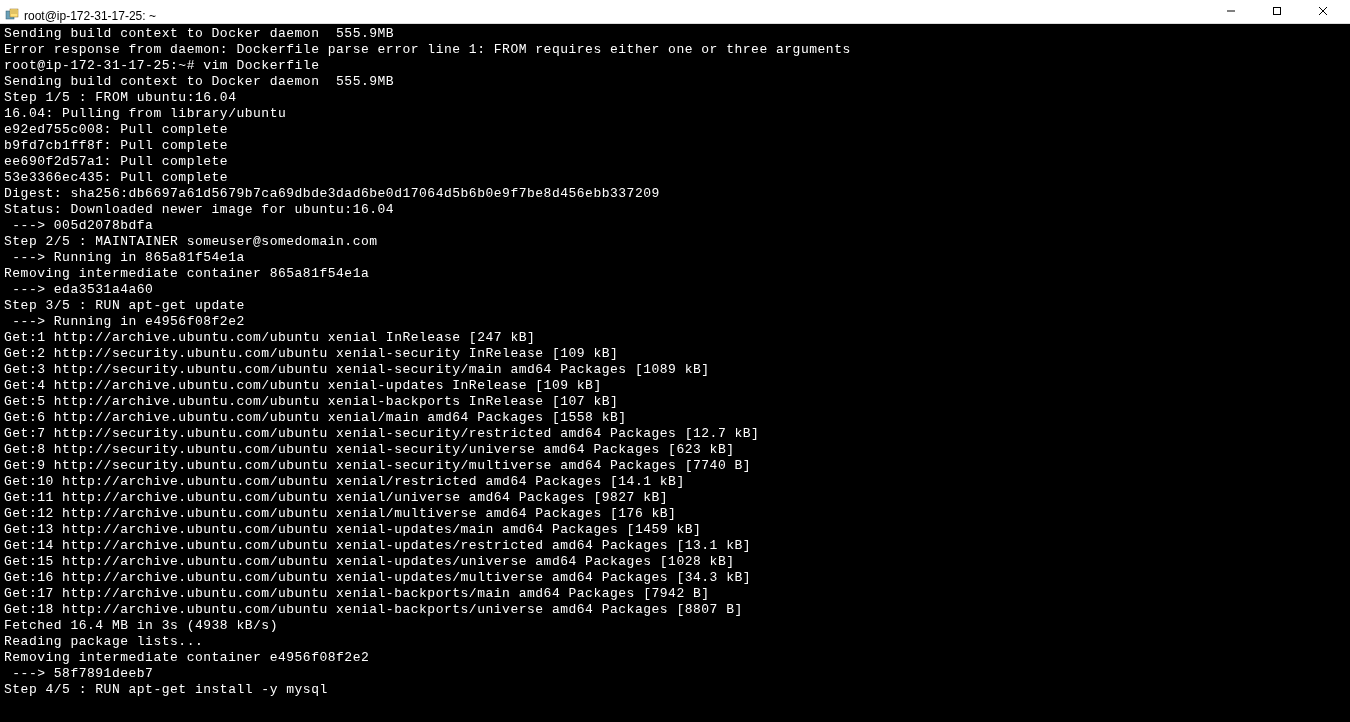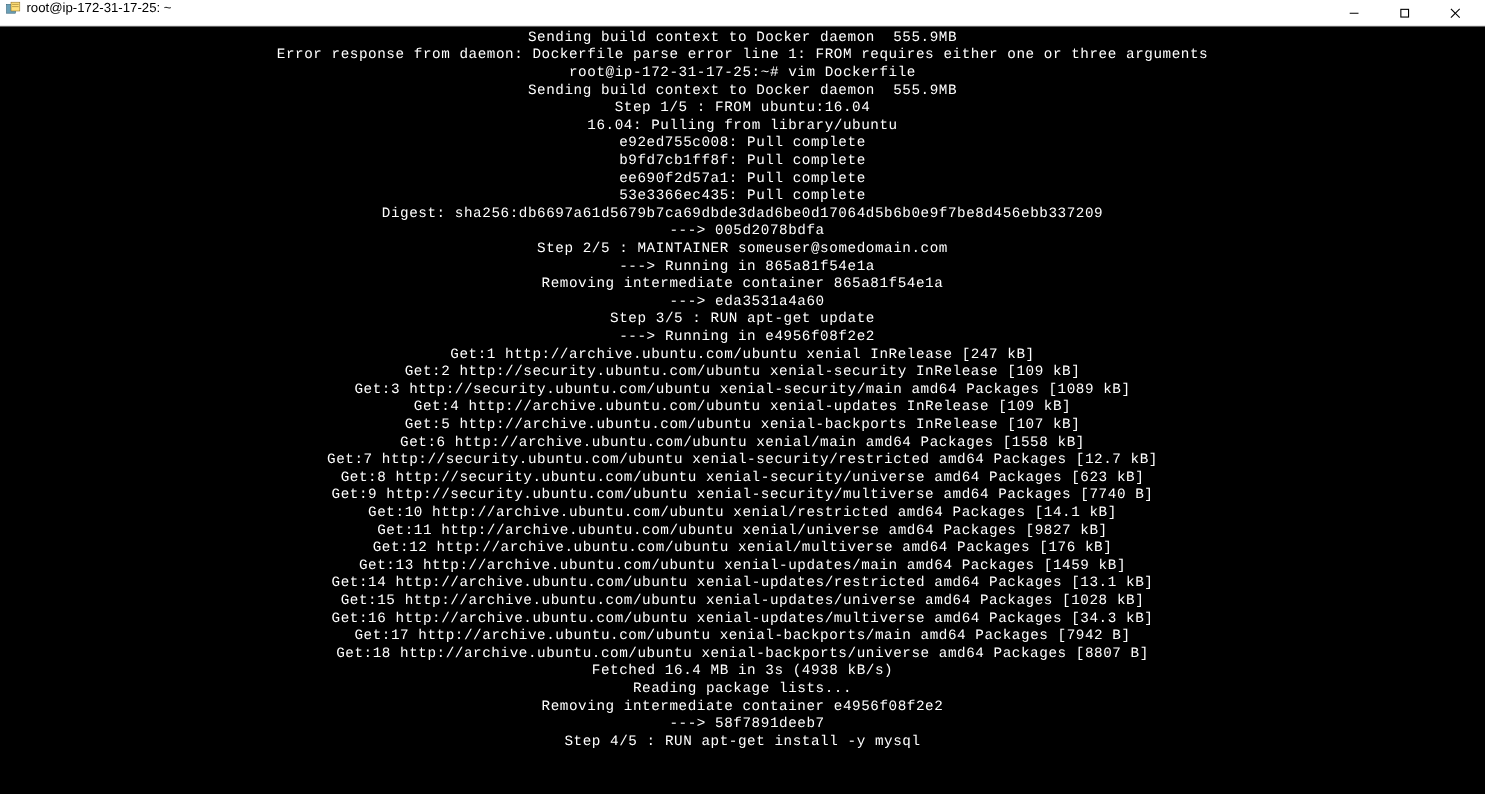--- a/index.html
+++ b/index.html
@@ -12,21 +12,21 @@
       font-size: 13px;
       background: #ffffff;
       width: 1350px;
       height: 722px;
       overflow: hidden;
     }
     .titlebar {
       height: 24px;
       background: #ffffff;
       display: flex;
-      align-items: flex-start;
+      align-items: flex-end;
       padding: 0 4px;
       border-bottom: 1px solid #ddd;
     }
     .titlebar-icon {
       width: 16px;
       height: 16px;
       margin-right: 4px;
       display: flex;
       align-items: center;
       justify-content: center;
@@ -58,21 +58,20 @@
       padding: 2px 4px;
       line-height: 16px;
       height: calc(100% - 24px);
       overflow: hidden;
       font-size: 13px;
       letter-spacing: 0.5px;
     }
     .terminal-line {
       white-space: pre;
       font-family: "Consolas", "Courier New", monospace;
-      text-align: center;
     }
   </style>
 </head>
 <body>
 
 <div class="titlebar">
   <span class="titlebar-icon">
     <svg width="14" height="14" viewBox="0 0 14 14">
       <rect x="1" y="3" width="8" height="8" fill="#6aa0b8" stroke="#2a5a70" stroke-width="0.5"></rect>
       <rect x="5" y="1" width="8" height="8" fill="#ffe07a" stroke="#8a6a20" stroke-width="0.5"></rect>
@@ -106,20 +105,21 @@
     <div class="terminal-line">Error response from daemon: Dockerfile parse error line 1: FROM requires either one or three arguments</div>
     <div class="terminal-line">root@ip-172-31-17-25:~# vim Dockerfile</div>
     <div class="terminal-line">Sending build context to Docker daemon  555.9MB</div>
     <div class="terminal-line">Step 1/5 : FROM ubuntu:16.04</div>
     <div class="terminal-line">16.04: Pulling from library/ubuntu</div>
     <div class="terminal-line">e92ed755c008: Pull complete</div>
     <div class="terminal-line">b9fd7cb1ff8f: Pull complete</div>
     <div class="terminal-line">ee690f2d57a1: Pull complete</div>
     <div class="terminal-line">53e3366ec435: Pull complete</div>
     <div class="terminal-line">Digest: sha256:db6697a61d5679b7ca69dbde3dad6be0d17064d5b6b0e9f7be8d456ebb337209</div>
+    <div class="terminal-line">Status: Downloaded newer image for ubuntu:16.04</div>
     <div class="terminal-line"> ---&gt; 005d2078bdfa</div>
     <div class="terminal-line">Step 2/5 : MAINTAINER someuser@somedomain.com</div>
     <div class="terminal-line"> ---&gt; Running in 865a81f54e1a</div>
     <div class="terminal-line">Removing intermediate container 865a81f54e1a</div>
     <div class="terminal-line"> ---&gt; eda3531a4a60</div>
     <div class="terminal-line">Step 3/5 : RUN apt-get update</div>
     <div class="terminal-line"> ---&gt; Running in e4956f08f2e2</div>
     <div class="terminal-line">Get:1 http://archive.ubuntu.com/ubuntu xenial InRelease [247 kB]</div>
     <div class="terminal-line">Get:2 http://security.ubuntu.com/ubuntu xenial-security InRelease [109 kB]</div>
     <div class="terminal-line">Get:3 http://security.ubuntu.com/ubuntu xenial-security/main amd64 Packages [1089 kB]</div>

